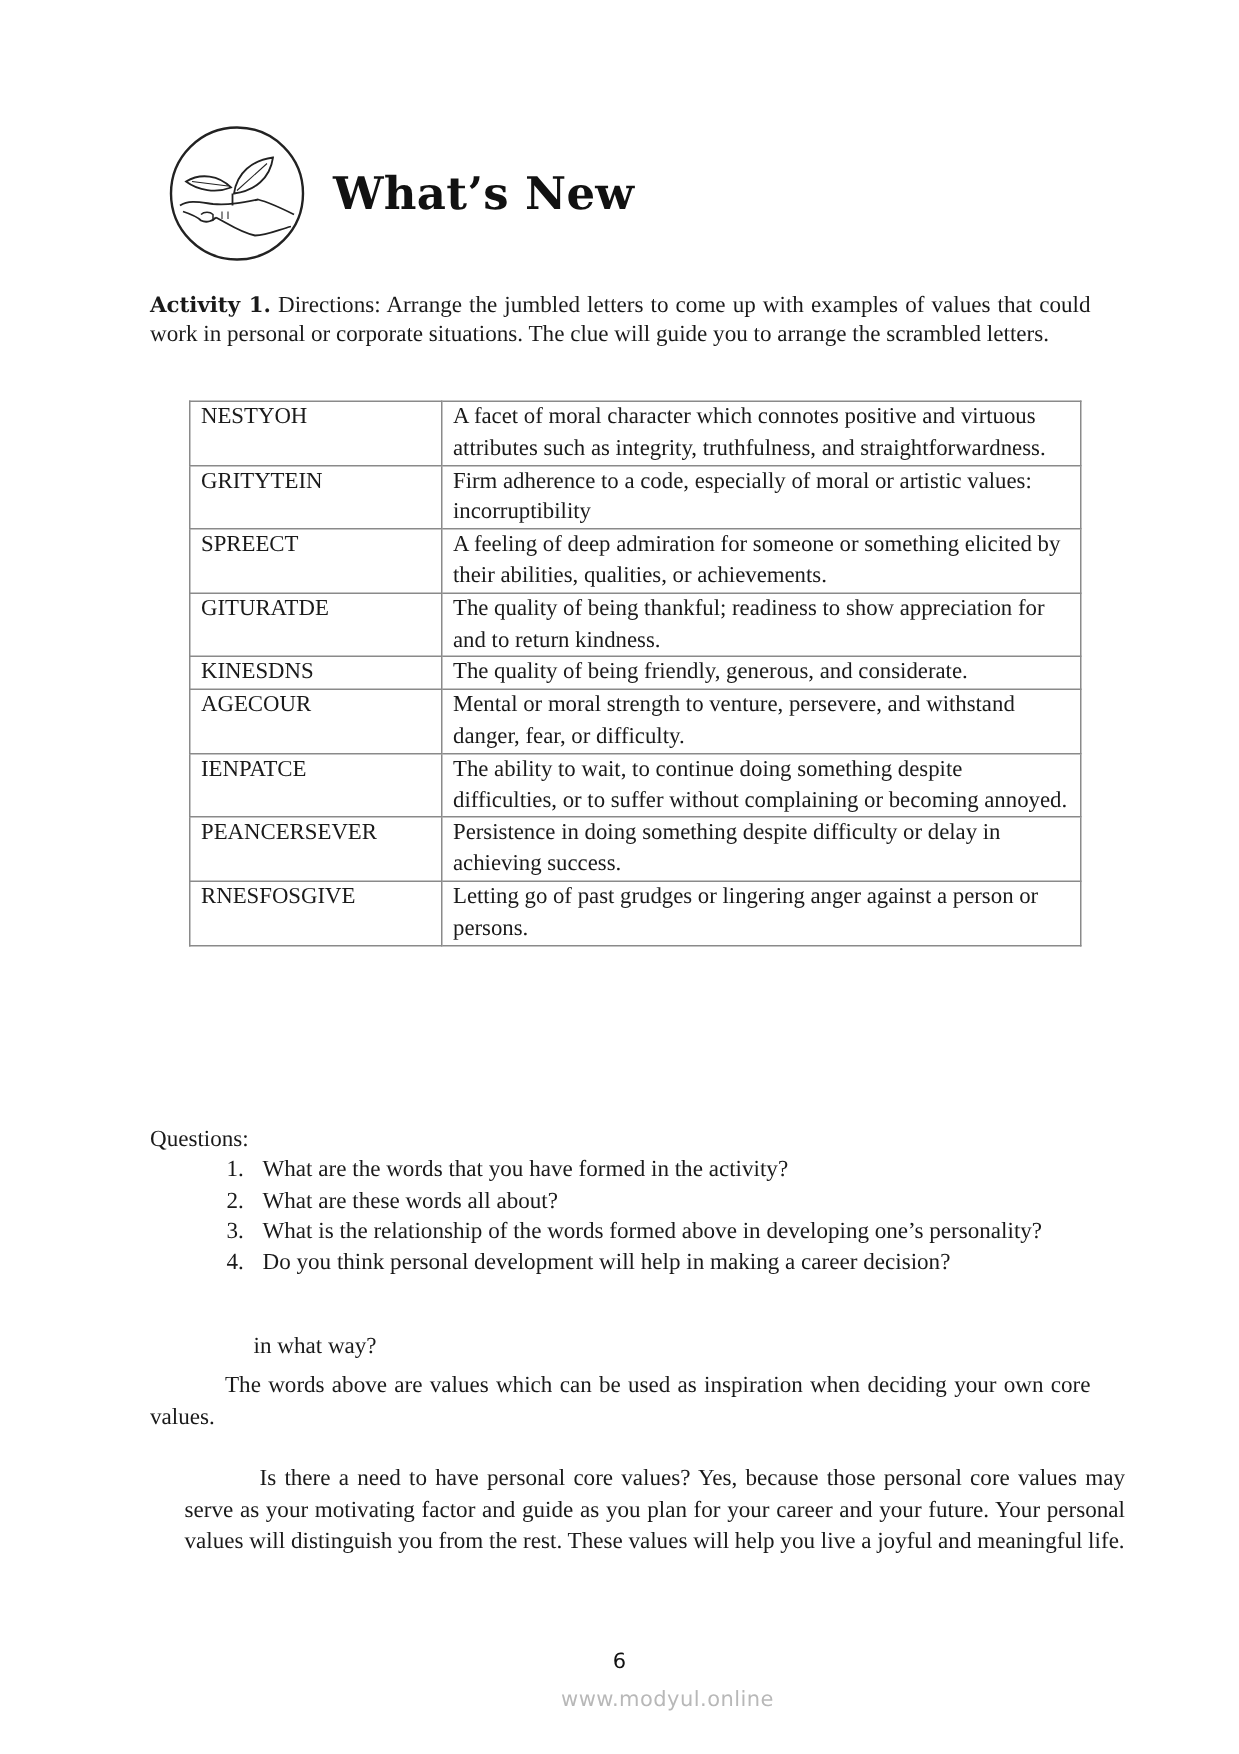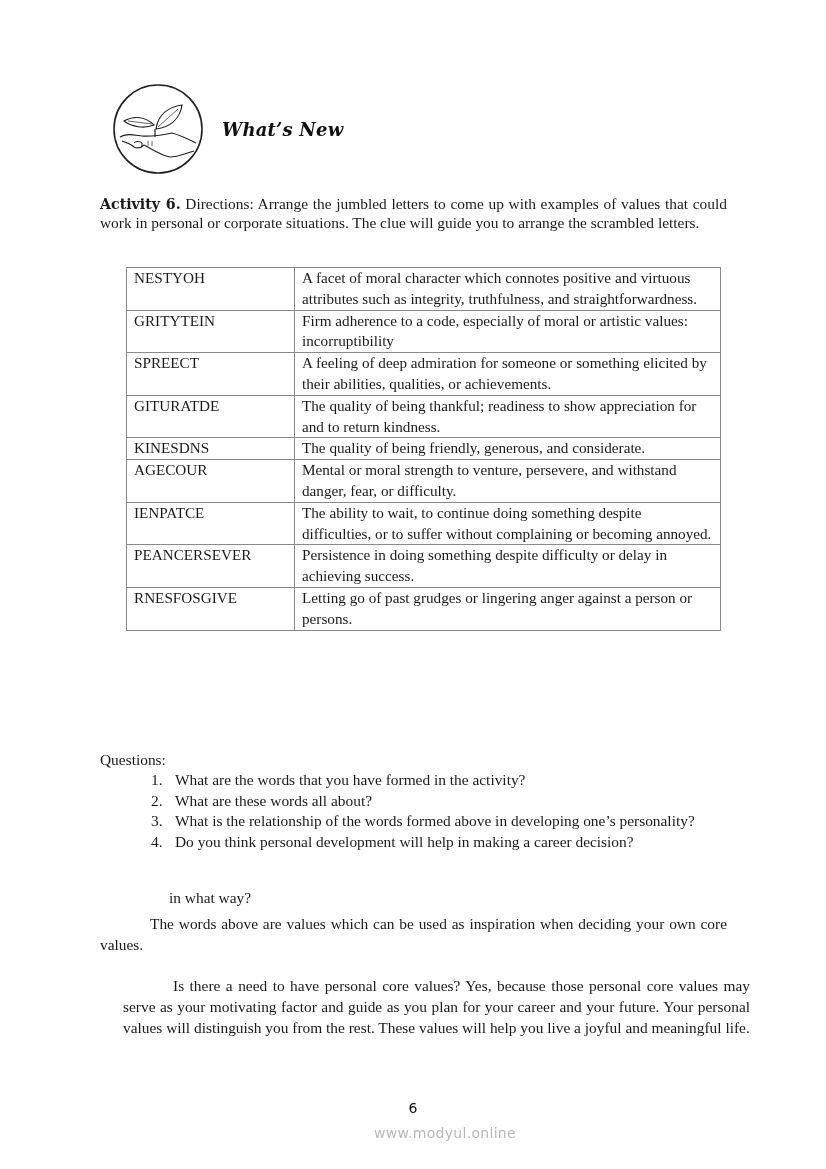--- a/index.html
+++ b/index.html
@@ -2,22 +2,22 @@
 <html><head>
 <meta charset="utf-8">
 <style>
   html, body { margin: 0; padding: 0; background: #ffffff; }
   body { width: 826px; height: 1169px; position: relative; overflow: hidden;
          font-family: "DejaVu Serif", "Liberation Serif", serif; color: #1a1a1a; }
   .page { position: absolute; left: 0; top: 0; width: 826px; height: 1169px; }
 
   .header { position: absolute; left: 112px; top: 83px; height: 92px; display: flex; align-items: center; }
   .logo { width: 92px; height: 92px; }
-  .title { margin-left: 18px; font-family: "DejaVu Serif", serif; font-weight: bold; font-style: italic;
-           font-size: 18px; color: #111; letter-spacing: 0.2px; }
+  .title { margin-left: 18px; font-family: "DejaVu Serif", serif; font-weight: bold; 
+           font-size: 30px; color: #111; letter-spacing: 0.2px; }
 
   .directions { position: absolute; left: 100px; top: 195px; width: 627px;
                 font-family: "Liberation Serif", serif; font-size: 15.4px; line-height: 18.6px;
                 text-align: justify; }
   .directions b { font-family: "DejaVu Serif", serif; font-size: 14.2px; }
 
   table.words { position: absolute; left: 126px; top: 267px; width: 595px; border-collapse: collapse;
                 font-family: "Liberation Serif", serif; font-size: 15.2px; line-height: 20.8px; }
   table.words td { border: 1.3px solid #8a8a8a; vertical-align: top; padding: 0 6px 0 7px; }
   table.words td.jumble { width: 154px; margin-top: 14px; }
@@ -60,21 +60,21 @@
       <path d="M8 54 C14 50 22 52 30 53 C40 54 50 52 60 50 C68 52 76 56 84 60" fill="none" stroke="#222" stroke-width="1.2"></path>
       <path d="M10 58 C16 60 20 62 22 64 C26 66 30 64 32 62" fill="none" stroke="#222" stroke-width="1.2"></path>
       <path d="M22 60 C24 58 28 58 30 60 L30 64" fill="none" stroke="#222" stroke-width="1"></path>
       <path d="M32 62 C40 66 48 72 58 74 C66 74 74 70 82 68" fill="none" stroke="#222" stroke-width="1.2"></path>
       <path d="M36 58 L36 63 M40 58 L40 63" stroke="#222" stroke-width="0.7"></path>
     </svg>
     <div class="title">What’s New</div>
   </div>
 
   <div class="directions">
-    <b>Activity 6.</b><span> Directions: Arrange the jumbled letters to come up with examples of values that could work in personal or corporate situations. The clue will guide you to arrange the scrambled letters.</span>
+    <b>Activity 1.</b><span> Directions: Arrange the jumbled letters to come up with examples of values that could work in personal or corporate situations. The clue will guide you to arrange the scrambled letters.</span>
   </div>
 
   <table class="words">
     <tbody>
       <tr>
         <td class="jumble">NESTYOH</td>
         <td class="clue">A facet of moral character which connotes positive and virtuous attributes such as integrity, truthfulness, and straightforwardness.</td>
       </tr>
       <tr>
         <td class="jumble">GRITYTEIN</td>

